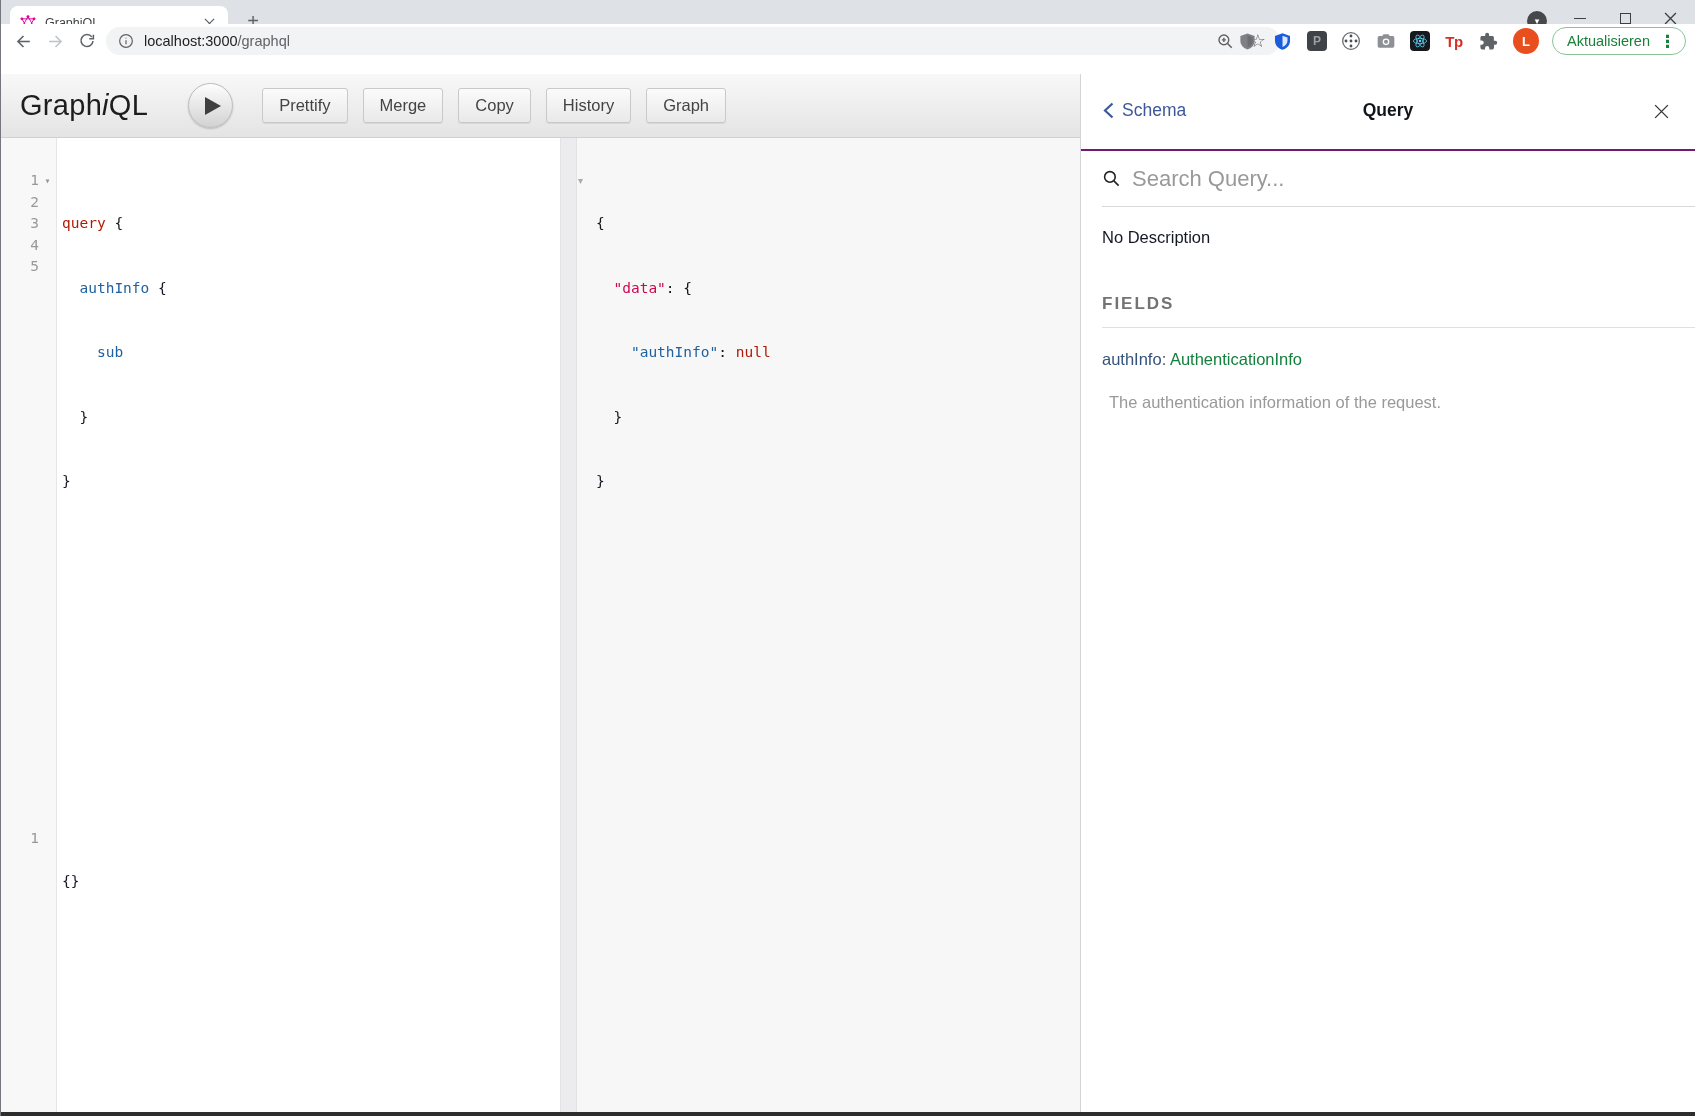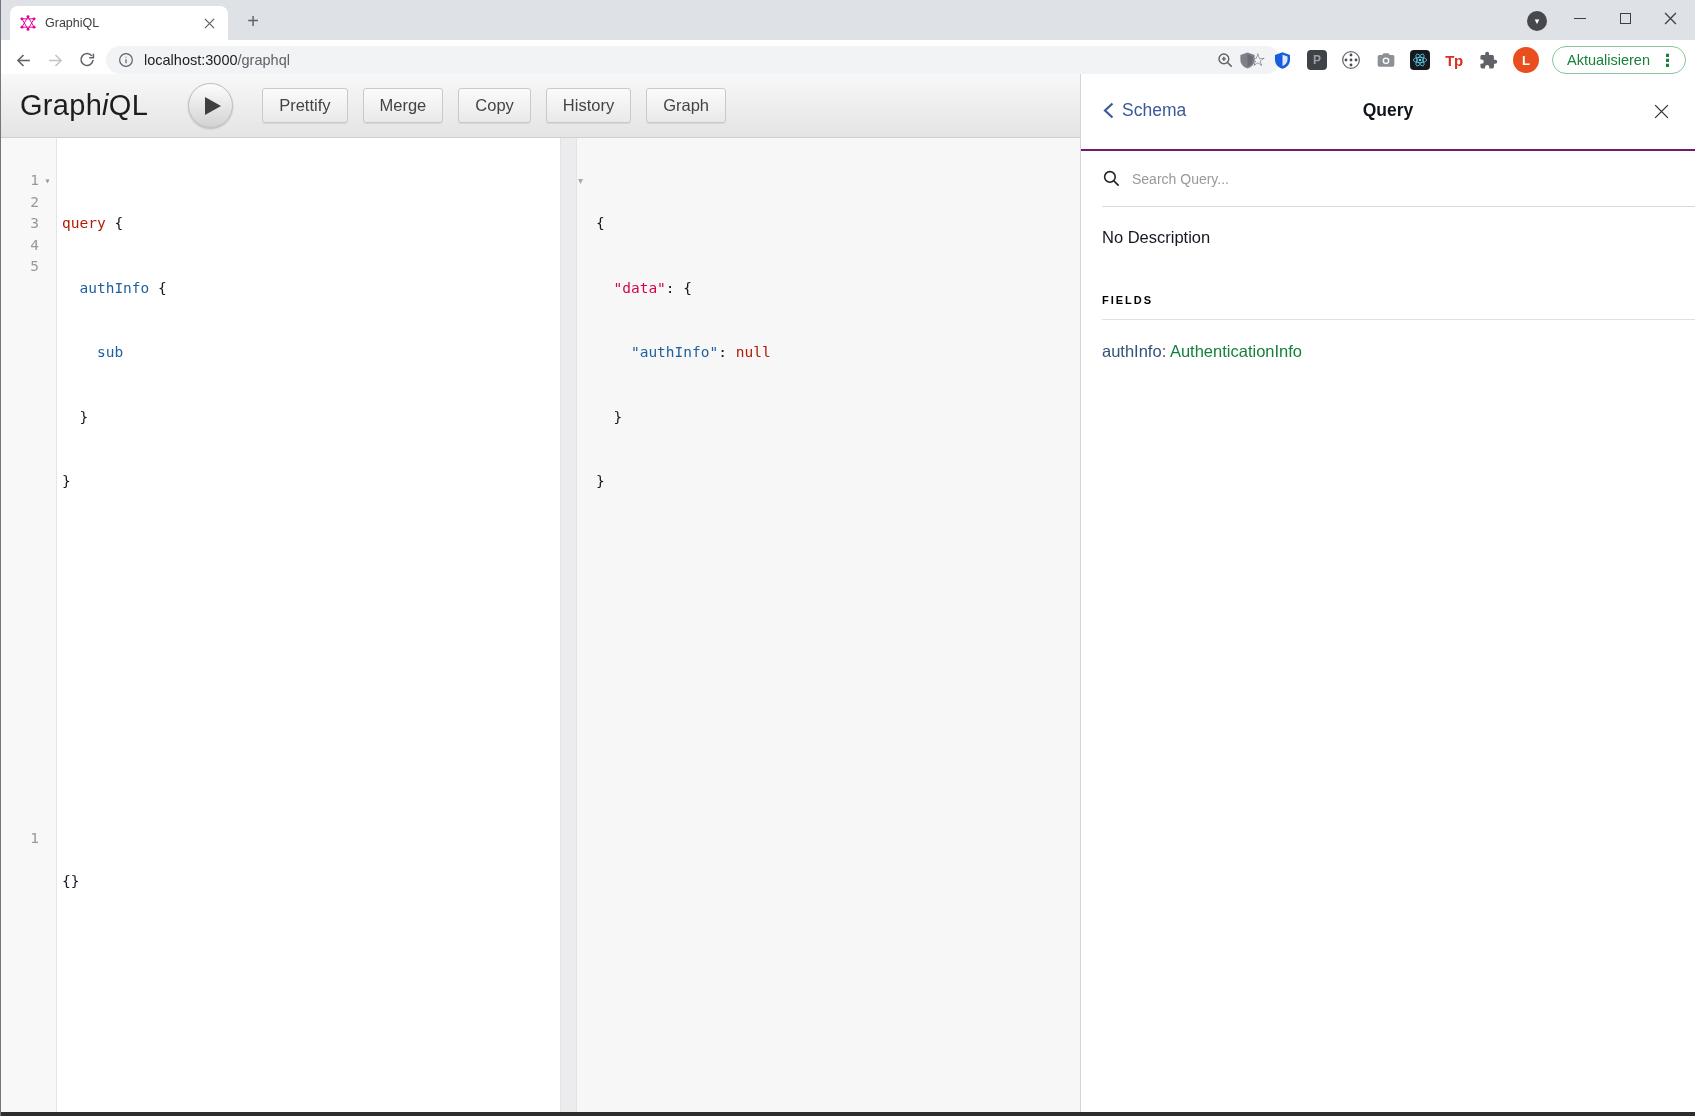--- a/index.html
+++ b/index.html
@@ -14,21 +14,21 @@
   .tab-favicon { width:16px; height:16px; flex:none; }
   .tab-title { margin-left:9px; font-size:12.5px; color:#3c4043; white-space:nowrap; overflow:hidden; flex:1; }
   .tab-close { width:18px; height:18px; display:flex; align-items:center; justify-content:center; flex:none; }
   .newtab-btn { position:absolute; left:240px; top:8px; width:26px; height:26px; display:flex; align-items:center; justify-content:center; font-size:20px; color:#5f6368; font-weight:300; }
   .tabsearch { position:absolute; left:1527px; top:11px; width:20px; height:20px; border-radius:50%; background:#47484c; color:#fff; display:flex; align-items:center; justify-content:center; font-size:9px; }
   .winbtn { position:absolute; top:0; width:44px; height:36px; display:flex; align-items:center; justify-content:center; }
   .wb-min { left:1558px; } .wb-max { left:1603px; } .wb-close { left:1648px; }
   .min-glyph { width:12px; height:0; border-top:1.6px solid #3c4043; }
   .max-glyph { width:11px; height:11px; border:1.6px solid #3c4043; }
 
-  .browser-toolbar { position:absolute; left:0; top:43px; width:1695px; height:52px; background:#fff; border-bottom:1px solid #e8eaed; }
+  .browser-toolbar { position:absolute; left:0; top:24px; width:1695px; height:52px; background:#fff; border-bottom:1px solid #e8eaed; }
   .navbtn { position:absolute; top:4px; width:26px; height:26px; display:flex; align-items:center; justify-content:center; }
   .nb-back { left:10px; } .nb-fwd { left:42px; } .nb-reload { left:74px; }
   .url-pill { position:absolute; left:106px; top:3px; width:1174px; height:28px; background:#f1f3f4; border-radius:14px; display:flex; align-items:center; padding:0 14px 0 12px; }
   .url-text { margin-left:10px; font-size:14.5px; }
   .url-host { color:#202124; } .url-path { color:#5f6368; }
   .pill-right { margin-left:auto; display:flex; align-items:center; gap:16px; }
   .star-icon { font-size:18px; color:#5f6368; line-height:1; }
   .ext-row { position:absolute; right:9px; top:3px; height:28px; display:flex; align-items:center; gap:13px; }
   .ext { width:22px; height:22px; display:flex; align-items:center; justify-content:center; }
   .ext-square { width:20px; height:20px; border-radius:4px; display:flex; align-items:center; justify-content:center; }
@@ -72,25 +72,25 @@
   .result-fold { position:absolute; right:-7px; top:37px; font-size:10px; color:#aaa; z-index:2; }
   .result-col { width:503px; flex:none; background:#f7f7f8; padding:32px 0 0 19px; white-space:pre; color:#141823; position:relative; }
 
   
   .doc-col { position:absolute; right:0; top:0; width:615px; height:1038px; background:#fff; border-left:1px solid #d4d4d6; color:#141823; }
   .doc-header { height:77px; border-bottom:2px solid #701a75; position:relative; }
   .doc-back { position:absolute; left:22px; top:26px; display:flex; align-items:center; gap:8px; color:#3B5998; font-size:17.5px; }
   .doc-title { position:absolute; left:0; top:26px; width:100%; text-align:center; font-weight:bold; font-size:17.5px; color:#10151c; }
   .doc-close { position:absolute; right:22px; top:25px; width:24px; height:24px; display:flex; align-items:center; justify-content:center; }
   .doc-search { margin-left:21px; height:56px; border-bottom:1px solid #d9d9d9; display:flex; align-items:center; gap:11px; }
-  .doc-search input { border:none; outline:none; background:transparent; font-size:14px; color:#141823; font-family:inherit; flex:1; }
+  .doc-search input { border:none; outline:none; background:transparent; font-size:22px; color:#141823; font-family:inherit; flex:1; }
   .doc-search input::placeholder { color:#999; }
   .doc-body { padding-left:21px; }
   .no-desc { margin-top:21px; font-size:16.5px; color:#141823; }
-  .fields-h { margin-top:47px; font-size:11px; font-weight:bold; letter-spacing:2px; color:#000000; }
+  .fields-h { margin-top:47px; font-size:17px; font-weight:bold; letter-spacing:2px; color:#737373; }
   .doc-divider { margin-top:13px; border-top:1px solid #e0e0e0; }
   .field-row { margin-top:22px; font-size:16.5px; }
   .field-name { color:#33537C; } .field-colon { color:#555; } .type-name { color:#15803d; }
   .field-desc { margin-top:24px; padding-left:7px; color:#999; font-size:16.5px; }
 </style>
 </head>
 <body>
 
 <div class="window">
   <div class="win-edge"></div>
@@ -320,18 +320,19 @@
         <input type="text" placeholder="Search Query..." style="">
       </div>
       <div class="doc-body">
         <div class="no-desc">No Description</div>
         <div class="fields-h">FIELDS</div>
         <div class="doc-divider"></div>
         <div class="field-row">
           <span class="field-name">authInfo</span><span class="field-colon">:</span>
           <span class="type-name">AuthenticationInfo</span>
         </div>
+        <div class="field-desc">The authentication information of the request.</div>
       </div>
     </div>
   </div>
 
   <div class="bottom-strip"></div>
 </div>
 
 </body></html>

